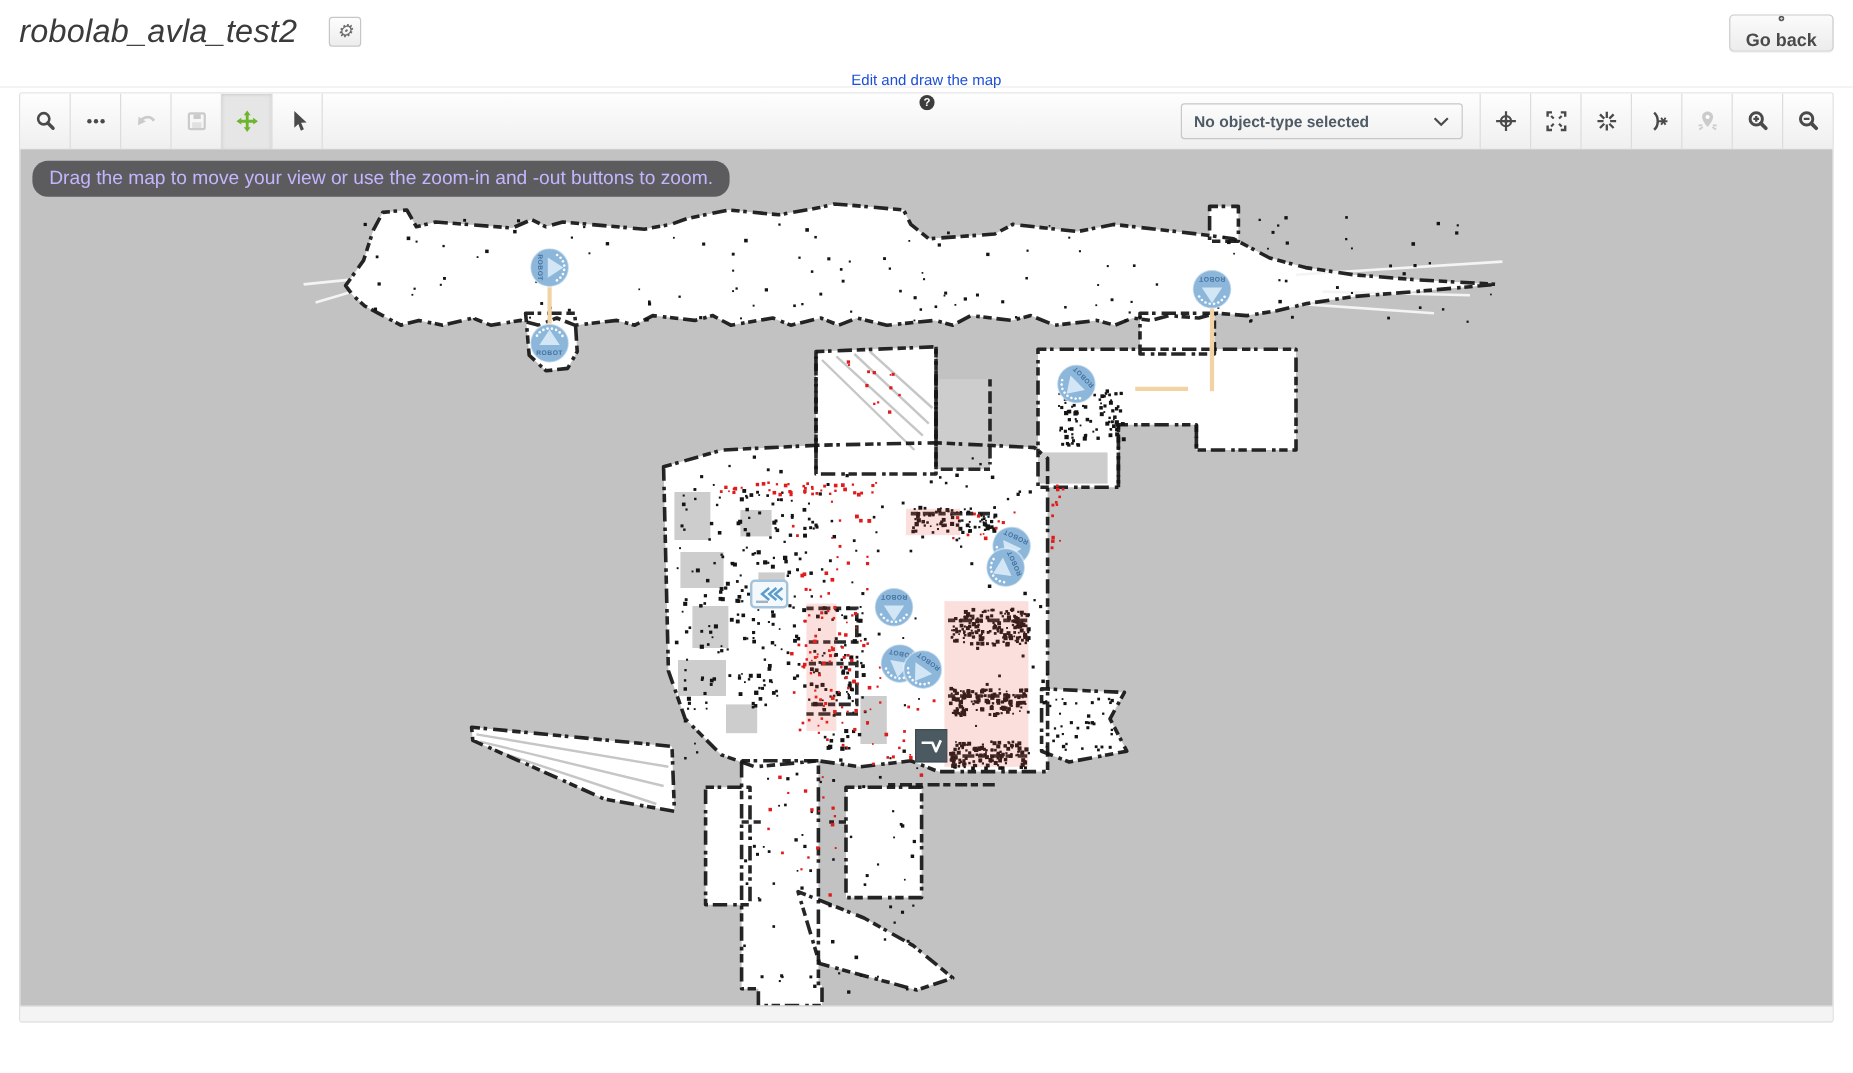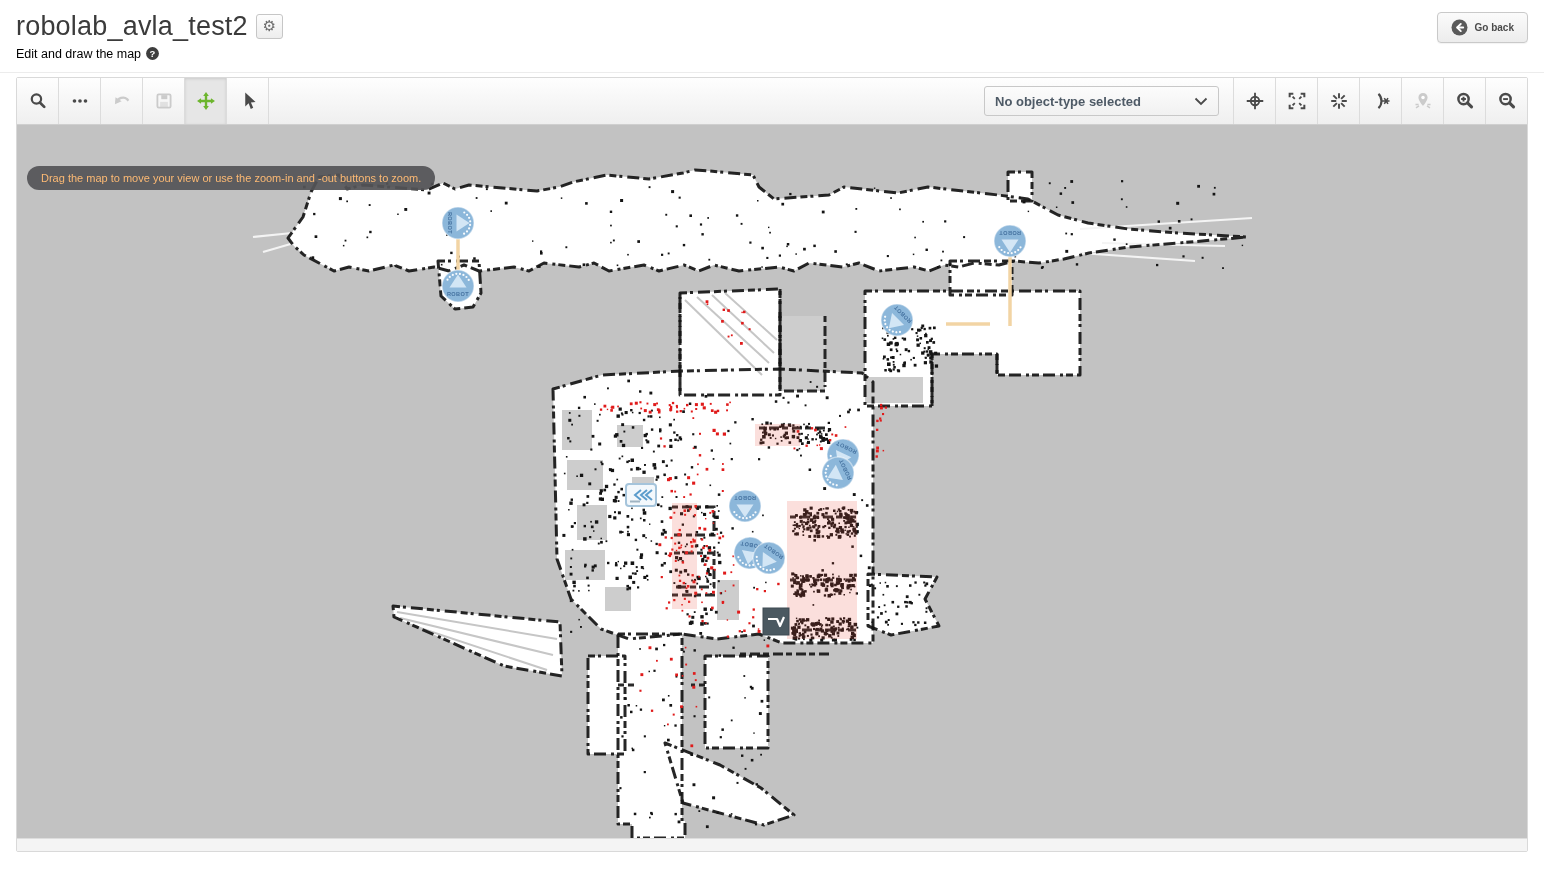--- a/index.html
+++ b/index.html
@@ -1,30 +1,30 @@
 <!DOCTYPE html>
 <html><head>
 <meta charset="utf-8">
 <style>
   * { box-sizing: border-box; }
   html,body { margin:0; padding:0; background:#ffffff; font-family:"Liberation Sans", sans-serif; }
   body { width:1544px; height:894px; overflow:hidden; }
 
   
   .header { position:relative; padding:12px 16px 0 16px; height:73px; border-bottom:1px solid #ececec; }
-  .title-row { display:flex; align-items:center; gap:8px; }
+  .title-row { display:flex; align-items:center; gap:26px;font-style:italic; }
   .page-title { font-size:27px; color:#3b3b3b; letter-spacing:.2px; line-height:1.1; }
   .gear-btn { width:27px; height:25px; border:1px solid #c6c6c6; border-radius:3px;
               background:linear-gradient(#fdfdfd,#ededed); color:#6d6d6d; font-size:15px;
               display:flex; align-items:center; justify-content:center; cursor:pointer; padding-bottom:1px;}
-  .subtitle-row { margin-top:5px; display:flex; align-items:center; gap:5px; color:#000000; font-size:12.5px; }
+  .subtitle-row { margin-top:18px; display:flex; align-items:center; gap:5px; color:#1d4ed8; font-size:12.5px;flex-direction:column; }
   .goback-btn { position:absolute; top:12px; right:16px; height:31px; padding:0 13px;
                 border:1px solid #c9c9c9; border-radius:4px; background:linear-gradient(#fbfbfb,#ececec);
-                display:flex; align-items:center; gap:7px; font-size:10px; font-weight:bold; color:#4a4a4a; cursor:pointer;
-                box-shadow:0 1px 1px rgba(0,0,0,.05); }
+                display:flex; align-items:center; gap:7px; font-size:15px; font-weight:bold; color:#4a4a4a; cursor:pointer;
+                box-shadow:0 1px 1px rgba(0,0,0,.05);flex-direction:column; }
 
   
   .panel { margin:4px 16px 0 16px; border:1px solid #d9d9d9; border-radius:2px; background:#fff; }
 
   
   .toolbar { height:47px; display:flex; align-items:stretch; background:linear-gradient(#fefefe,#efefef);
              border-bottom:1px solid #cfcfcf;font-weight:bold; }
   .tb-btn { width:42px; display:flex; align-items:center; justify-content:center;
             border-right:1px solid #dcdcdc; color:#4a4a4a; cursor:pointer; background:transparent; }
   .tb-btn svg { width:22px; height:22px; display:block; }
@@ -33,22 +33,22 @@
   .tb-right { margin-left:auto; display:flex; align-items:stretch; }
   .tb-right .tb-btn { border-right:none; border-left:1px solid #dcdcdc; }
   .dropdown { align-self:center; width:235px; height:30px; margin-right:14px; border:1px solid #c8c8c8;
               border-radius:3px; background:linear-gradient(#fcfcfc,#f1f1f1);
               display:flex; align-items:center; padding:0 10px; font-size:13px; color:#4e5a66; cursor:pointer; }
   .dropdown .chev { margin-left:auto; color:#555; }
 
   
   .canvas { position:relative; width:100%; height:713px; background:#c2c2c2; overflow:hidden; }
   .canvas svg.mapsvg { position:absolute; left:0; top:0; }
-  .tooltip { position:absolute; left:10px; top:9px; background:rgba(84,84,87,.93); color:#fdba74;
-             font-size:11px; padding:6px 14px; border-radius:13px; white-space:nowrap;margin-top:32px; }
+  .tooltip { position:absolute; left:10px; top:9px; background:rgba(84,84,87,.93); color:#c4b5fd;
+             font-size:16px; padding:6px 14px; border-radius:13px; white-space:nowrap; }
   .panel-footer { height:13px; background:#f4f4f4; border-top:1px solid #dddddd; }
 </style>
 </head>
 <body>
 
 <div class="header">
   <div class="title-row">
     <span class="page-title">robolab_avla_test2</span>
     <span class="gear-btn">
         <span>⚙</span>

